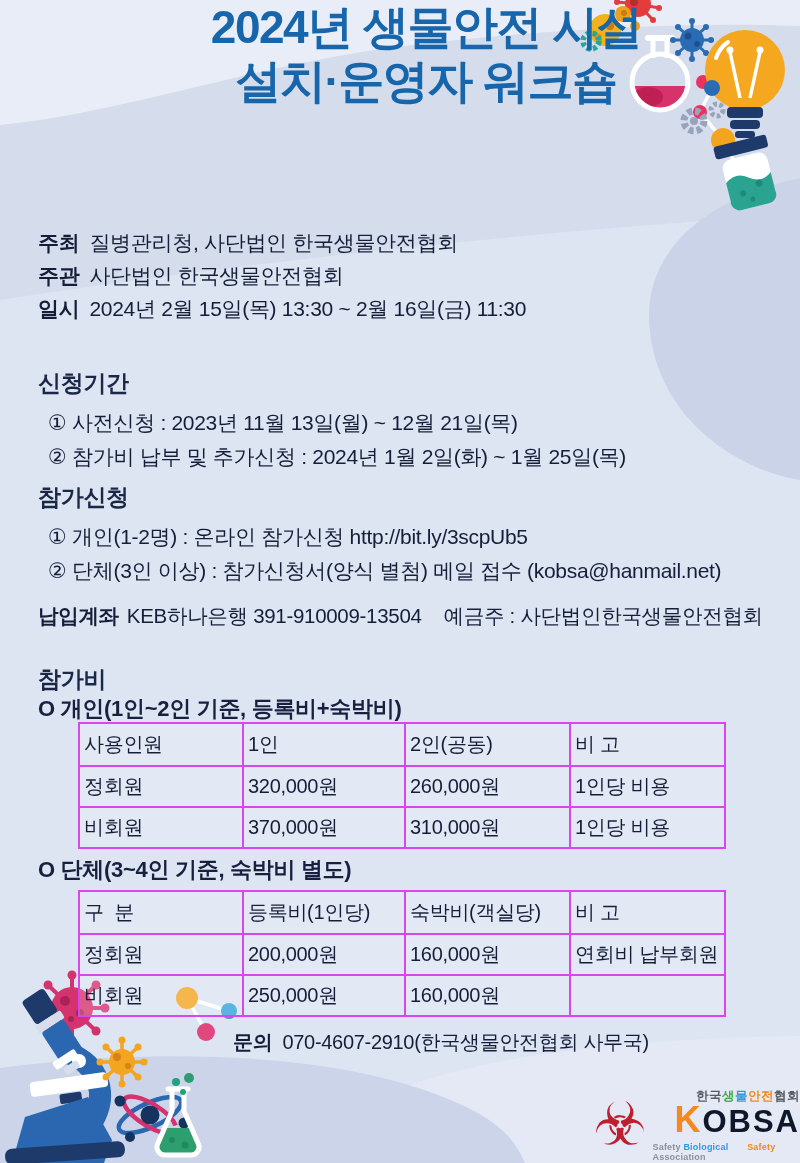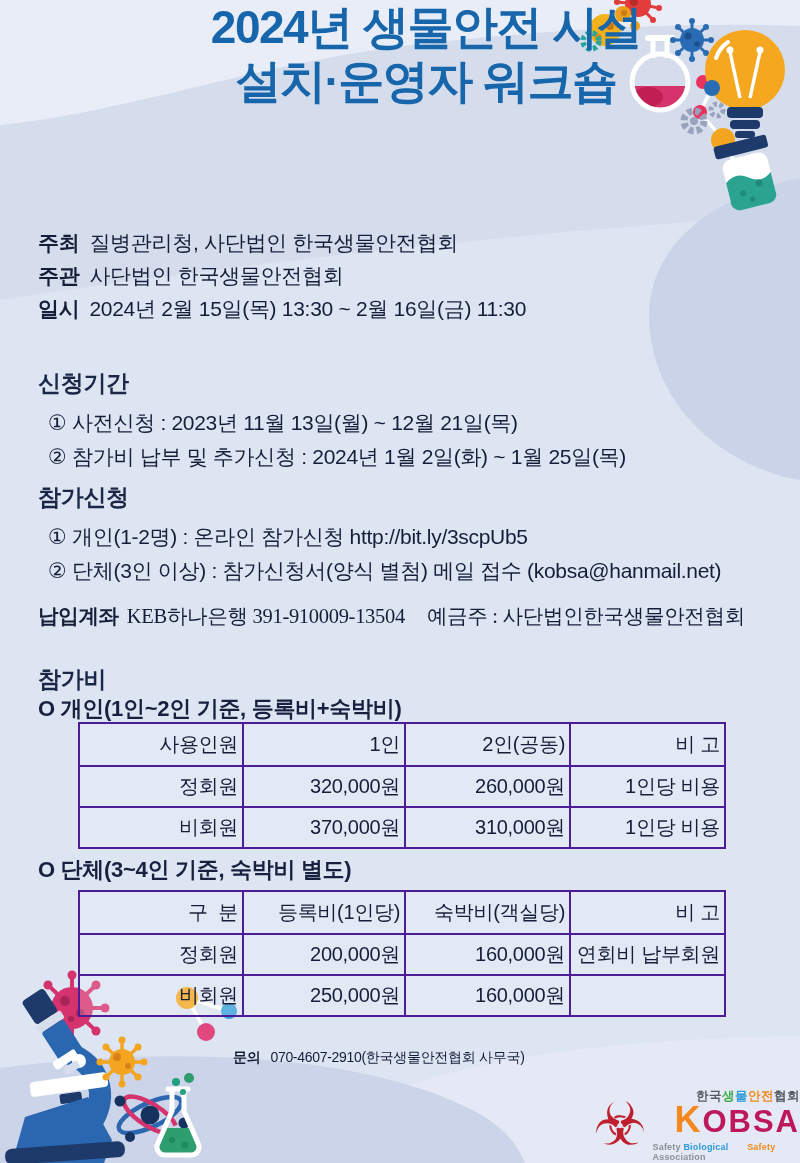--- a/index.html
+++ b/index.html
@@ -23,37 +23,37 @@
   .subtitle{
     left:0; top:172; width:100%; text-align:center;
     font-size:22px; font-weight:600; color:#1c2b52;
   }
   .info{ left:38px; top:226px; font-size:21px; line-height:33px; }
   .info .lbl{ font-weight:800; margin-right:10px; }
   .sec{ left:38px; font-size:21px; }
   .sec-heading{ font-size:23px; font-weight:800; color:#1b2747; }
   .num-item{ padding-left:10px; line-height:34px; }
   .sec .items{ margin-top:7px; }
-  .pay{ left:38px; top:602px; font-size:20.5px;font-family:Liberation Serif, serif; }
+  .pay{ left:38px; top:602px; font-size:20.5px; }
   .pay .lbl{ font-weight:800; margin-right:8px; }
   .pay .holder{ margin-left:22px; }
   .fee-heading{ left:38px; top:664px; font-size:23px; font-weight:800; color:#1b2747;}
   .sub-heading{ left:38px; font-size:22px; font-weight:800; color:#17213f;}
   table.fee{
     border-collapse:collapse; table-layout:fixed; width:646px;
   }
   table.fee td{
-    border:2px solid #4c1d95; text-align:right; vertical-align:middle;
+    border:2px solid #d946ef; text-align:left; vertical-align:middle;
     font-size:20px; color:#141e38; height:39px; white-space:pre;
     background:rgba(255,255,255,0.20); padding:0 4px; overflow:hidden;
   }
   table.fee tr.head td{ height:41px; }
   .t1{ left:78px; top:722px; }
   .t2{ left:78px; top:890px; }
-  .contact{ left:233px; top:1029px; font-size:14px;margin-top:20px; }
+  .contact{ left:233px; top:1029px; font-size:20px; }
   .contact .lbl{ font-weight:800; margin-right:10px; }
 
   .logo{ left:593px; top:1088px; display:flex; align-items:center; gap:6px; }
   .biohazard{ font-size:60px; line-height:62px; color:#bf1e2e; font-weight:700;}
   .logo-text{ display:flex; flex-direction:column; align-items:flex-end; }
   .logo-kr{ font-size:12.5px; font-weight:800; letter-spacing:0.5px; }
   .logo-kobsa{ line-height:30px; letter-spacing:2px; }
   .logo-kobsa .k{ font-size:36px; font-weight:900; }
   .logo-kobsa .obsa{ font-size:31px; font-weight:800; }
   .logo-en{ font-size:9px; letter-spacing:0.2px; font-weight:700;}
@@ -384,21 +384,21 @@
     <span class="lbl">문의</span><span>070-4607-2910(한국생물안전협회 사무국)</span>
   </div>
 
   <div class="abs content logo">
     <div class="biohazard">☣</div>
     <div class="logo-text">
       <div class="logo-kr">
         <span style="color: rgb(85, 91, 99); margin-left: 6px;">한국</span><span style="color: rgb(63, 174, 73);">생</span><span style="color: rgb(47, 154, 216);">물</span><span style="color: rgb(240, 138, 30);">안전</span><span style="color: rgb(85, 91, 99);">협회</span>
       </div>
       <div class="logo-kobsa">
-        <span class="k" style="color: rgb(245, 137, 31);">K</span><span class="obsa" style="color: #be185d;">OBSA</span>
+        <span class="k" style="color: rgb(245, 137, 31);">K</span><span class="obsa" style="color: #0f172a;">OBSA</span>
       </div>
       <div class="logo-en">
         <span style="color: rgb(138, 144, 151);">Safety </span><span style="color: rgb(47, 154, 216);">Biological </span><span style="color: rgb(240, 138, 30); margin-left: 16px;">Safety </span><span style="color: rgb(138, 144, 151);">Association</span>
       </div>
     </div>
   </div>
 
 </div>
 
 </body></html>

